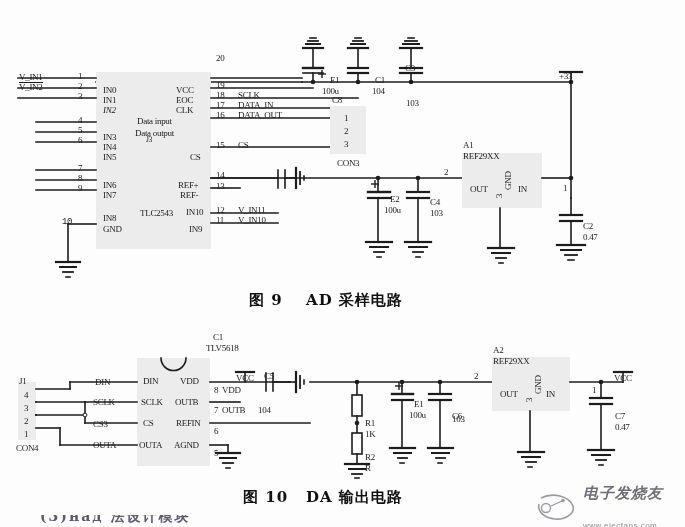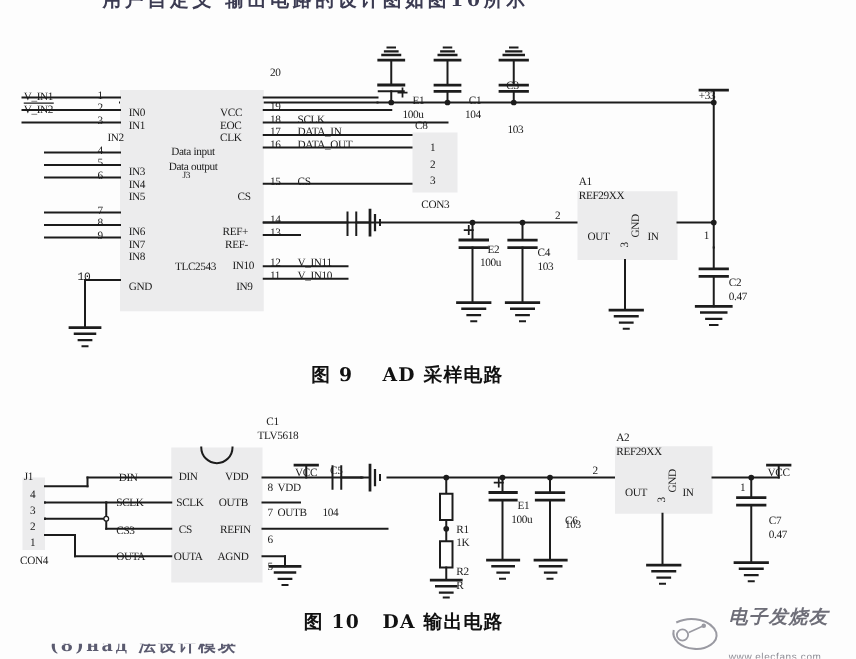--- a/index.html
+++ b/index.html
@@ -25,23 +25,20 @@
   .wm .wmtxt{font-family:"DejaVu Serif",serif;font-size:15px;font-weight:bold;
        color:#6e6e78;font-style:italic;letter-spacing:1px;}
   .wm .wmurl{font-family:"Liberation Sans",sans-serif;font-size:8px;color:#8a8a93;
        letter-spacing:0.5px;}
 </style>
 </head>
 <body>
 
 <div class="page">
 
-  <div class="topcut">
-    <span>用户自定义  输出电路的设计图如图10所示</span>
-  </div>
 
   <div class="abs" style="left:0;top:10px;width:685px;height:285px;">
 
     <svg width="685" height="285" viewBox="0 0 685 285">
       <g stroke="#1c1c1c" fill="none" stroke-width="1.6" stroke-linecap="square">
 
         <path d="M96,72 L302,72"></path>
         <path d="M302,72 L571,72"></path>
 
         <path d="M313,72 L313,63"></path>
@@ -184,27 +181,27 @@
     <div class="lbl" style="left:78px;top:106px;">4</div>
     <div class="lbl" style="left:78px;top:116px;">5</div>
     <div class="lbl" style="left:78px;top:126px;">6</div>
     <div class="lbl" style="left:78px;top:154px;">7</div>
     <div class="lbl" style="left:78px;top:164px;">8</div>
     <div class="lbl" style="left:78px;top:174px;">9</div>
     <div class="lbl" style="left:62px;top:208px;font-family:Liberation Mono, monospace;">10</div>
 
     <div class="lbl" style="left:103px;top:76px;">IN0</div>
     <div class="lbl" style="left:103px;top:86px;">IN1</div>
-    <div class="lbl" style="left:86px;top:96px;">IN2</div>
+    <div class="lbl" style="left:103px;top:96px;font-style:italic;">IN2</div>
     <div class="lbl" style="left:103px;top:123px;">IN3</div>
     <div class="lbl" style="left:103px;top:133px;">IN4</div>
     <div class="lbl" style="left:103px;top:143px;">IN5</div>
     <div class="lbl" style="left:103px;top:171px;">IN6</div>
     <div class="lbl" style="left:103px;top:181px;">IN7</div>
-    <div class="lbl" style="left:103px;top:191px;">IN8</div>
+    <div class="lbl" style="left:103px;top:204px;">IN8</div>
     <div class="lbl" style="left:103px;top:215px;">GND</div>
 
     <div class="lbl" style="left:176px;top:76px;">VCC</div>
     <div class="lbl" style="left:176px;top:86px;font-family:Liberation Serif, serif;">EOC</div>
     <div class="lbl" style="left:176px;top:96px;">CLK</div>
     <div class="lbl" style="left:190px;top:143px;">CS</div>
     <div class="lbl" style="left:178px;top:171px;">REF+</div>
     <div class="lbl" style="left:180px;top:181px;">REF-</div>
     <div class="lbl" style="left:186px;top:198px;">IN10</div>
     <div class="lbl" style="left:189px;top:215px;">IN9</div>
@@ -463,16 +460,16 @@
       <path d="M16,14 L27,9" stroke="#9a9aa2" stroke-width="1.3" fill="none"></path>
       <circle cx="28" cy="8.5" r="1.8" fill="#9a9aa2"></circle>
     </svg>
     <div style="display:flex;flex-direction:column;gap:18px;">
       <span class="wmtxt">电子发烧友</span>
       <span class="wmurl">www.elecfans.com</span>
     </div>
   </div>
 
   <div class="botcut" style="top:515px;">
-    <span>(8)над 法设计模块</span>
+    <span>(3)над 法设计模块</span>
   </div>
 
 </div>
 
 </body></html>

